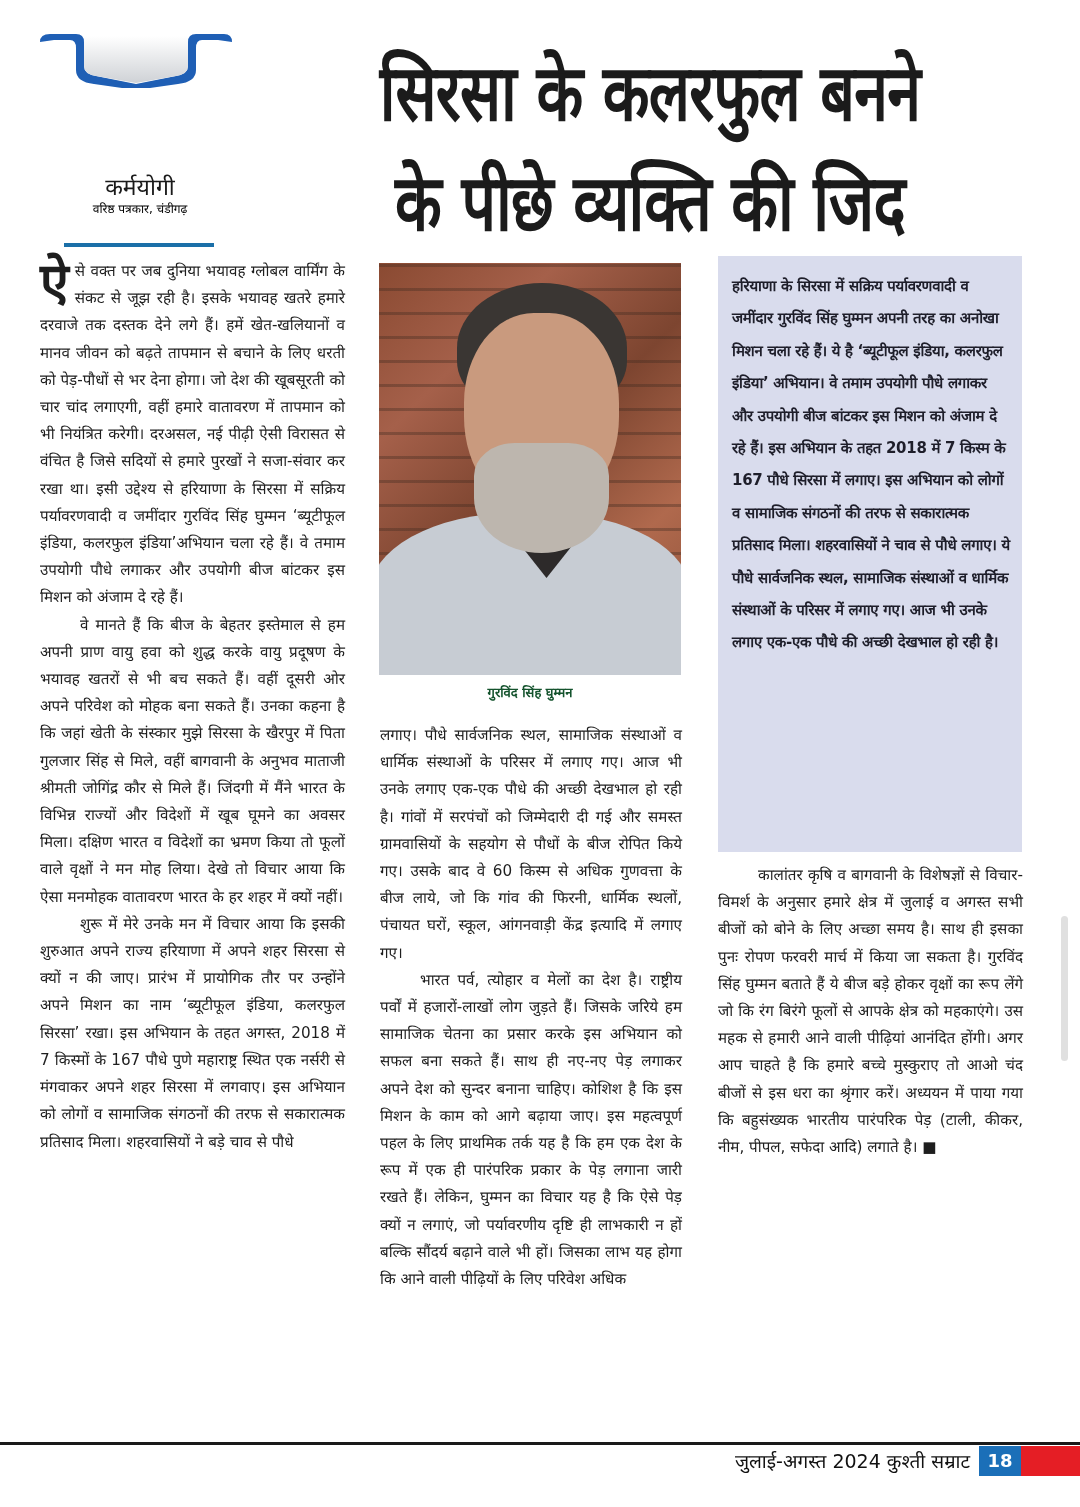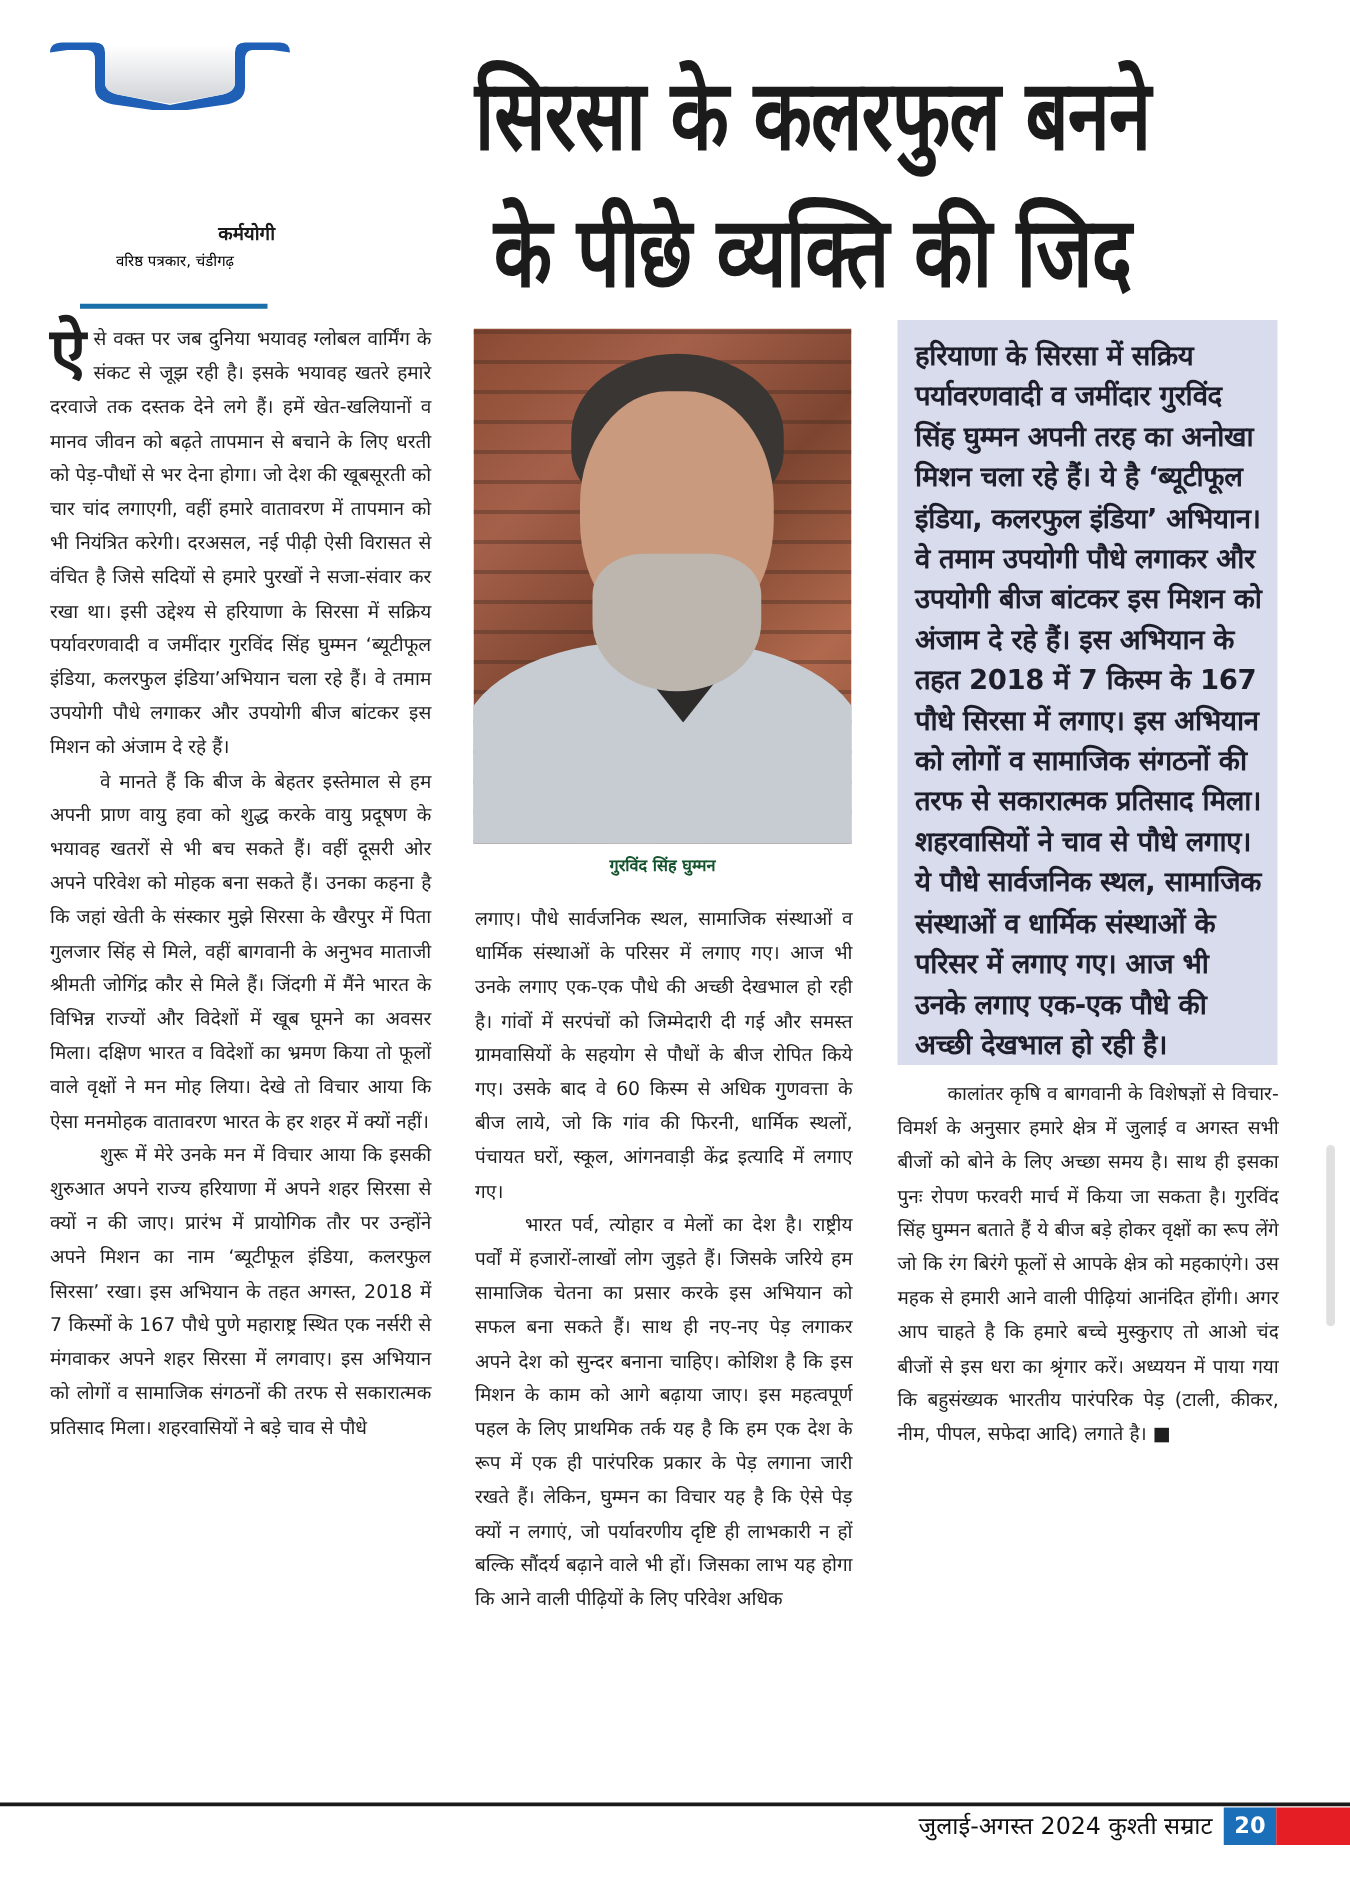--- a/index.html
+++ b/index.html
@@ -10,21 +10,21 @@
   .ribbon { position: absolute; left: 38px; top: 28px; width: 196px; height: 60px; }
 
   
   .headline { position: absolute; left: 250px; top: 38px; width: 800px; text-align: center;
     font-family: "DejaVu Sans", sans-serif; font-weight: bold; color: #1b1b1b;
     font-size: 78px; line-height: 110px; letter-spacing: -1px; transform: scaleX(0.78); transform-origin: center top; }
   .headline .line { display: block; white-space: nowrap; }
 
   
   .byline { position: absolute; left: 60px; top: 175px; width: 160px; text-align: center; }
-  .byline .name { font-weight: bold; font-size: 15px; line-height: 24px; text-align: right; }
+  .byline .name { font-weight: normal; font-size: 23px; line-height: 24px; }
   .byline .role { font-size: 12px; line-height: 20px; color: #000000; }
   .byline-rule { position: absolute; left: 64px; top: 243px; width: 150px; height: 4px; background: #1b6fa8; }
 
   
   .col { position: absolute; font-family: "DejaVu Sans", sans-serif; font-size: 15.2px; line-height: 27.2px;
     color: #1e1e1e; text-align: justify; }
   .col p { margin: 0; }
   .col p.indent { text-indent: 40px; }
   .col-left { left: 40px; top: 258px; width: 305px; }
   .col-mid { left: 380px; top: 722px; width: 302px; }
@@ -39,21 +39,21 @@
       linear-gradient(135deg, #8a4a32 0%, #a5604a 25%, #7d4530 50%, #b0694d 75%, #8c5038 100%); }
   .photo .hair { position: absolute; left: 78px; top: 20px; width: 170px; height: 130px; border-radius: 50% 50% 40% 40%; background: #3a3633; }
   .photo .face { position: absolute; left: 85px; top: 50px; width: 155px; height: 200px; border-radius: 45% 45% 48% 48%; background: #c99a7e; }
   .photo .beard { position: absolute; left: 95px; top: 180px; width: 135px; height: 110px; border-radius: 30% 30% 50% 50%; background: #bdb6ae; }
   .photo .shirt { position: absolute; left: -10px; top: 250px; width: 322px; height: 180px; border-radius: 45% 45% 0 0; background: #c7ccd3; }
   .photo .collar { position: absolute; left: 120px; top: 255px; width: 95px; height: 60px; background: #2d2a2a; clip-path: polygon(0 0, 100% 0, 50% 100%); }
   .caption { position: absolute; left: 379px; top: 683px; width: 302px; text-align: center; font-weight: bold; font-size: 13px; color: #14532d; }
 
   
   .quote { position: absolute; left: 718px; top: 256px; width: 304px; height: 596px; background: #d9dced;
-    padding: 14px 10px 0 14px; font-family: "DejaVu Sans", sans-serif; font-weight: bold; font-size: 22px;
+    padding: 14px 10px 0 14px; font-family: "DejaVu Sans", sans-serif; font-weight: bold; font-size: 15px;
     line-height: 32.4px; color: #1e1e2a; letter-spacing: -0.3px; }
 
   
   .scrollbar { position: absolute; left: 1061px; top: 916px; width: 7px; height: 145px; border-radius: 4px; background: #e0e0e0; }
 
   
   .footer-rule { position: absolute; left: 0; top: 1442px; width: 1080px; height: 3px; background: #1a1a1a; }
   .footer-text { position: absolute; left: 718px; top: 1447px; width: 252px; text-align: right; font-weight: normal;
     font-size: 19px; line-height: 28px; color: #111; white-space: nowrap; }
   .page-num { position: absolute; left: 979px; top: 1446px; width: 42px; height: 30px; background: #1b6fb8; color: #fff;
@@ -108,14 +108,14 @@
 <div class="quote">हरियाणा के सिरसा में सक्रिय पर्यावरणवादी व जमींदार गुरविंद सिंह घुम्मन अपनी तरह का अनोखा मिशन चला रहे हैं। ये है ‘ब्यूटीफूल इंडिया, कलरफुल इंडिया’ अभियान। वे तमाम उपयोगी पौधे लगाकर और उपयोगी बीज बांटकर इस मिशन को अंजाम दे रहे हैं। इस अभियान के तहत 2018 में 7 किस्म के 167 पौधे सिरसा में लगाए। इस अभियान को लोगों व सामाजिक संगठनों की तरफ से सकारात्मक प्रतिसाद मिला। शहरवासियों ने चाव से पौधे लगाए। ये पौधे सार्वजनिक स्थल, सामाजिक संस्थाओं व धार्मिक संस्थाओं के परिसर में लगाए गए। आज भी उनके लगाए एक-एक पौधे की अच्छी देखभाल हो रही है।</div>
 
 <div class="col col-right">
   <p class="indent">कालांतर कृषि व बागवानी के विशेषज्ञों से विचार- विमर्श के अनुसार हमारे क्षेत्र में जुलाई व अगस्त सभी बीजों को बोने के लिए अच्छा समय है। साथ ही इसका पुनः रोपण फरवरी मार्च में किया जा सकता है। गुरविंद सिंह घुम्मन बताते हैं ये बीज बड़े होकर वृक्षों का रूप लेंगे जो कि रंग बिरंगे फूलों से आपके क्षेत्र को महकाएंगे। उस महक से हमारी आने वाली पीढ़ियां आनंदित होंगी। अगर आप चाहते है कि हमारे बच्चे मुस्कुराए तो आओ चंद बीजों से इस धरा का श्रृंगार करें। अध्ययन में पाया गया कि बहुसंख्यक भारतीय पारंपरिक पेड़ (टाली, कीकर, नीम, पीपल, सफेदा आदि) लगाते है। ■</p>
 </div>
 
 <div class="scrollbar"></div>
 
 <div class="footer-rule"></div>
 <div class="footer-text">जुलाई-अगस्त 2024 कुश्ती सम्राट</div>
-<div class="page-num">20</div>
+<div class="page-num">18</div>
 <div class="page-red"></div>
 
 </body></html>

